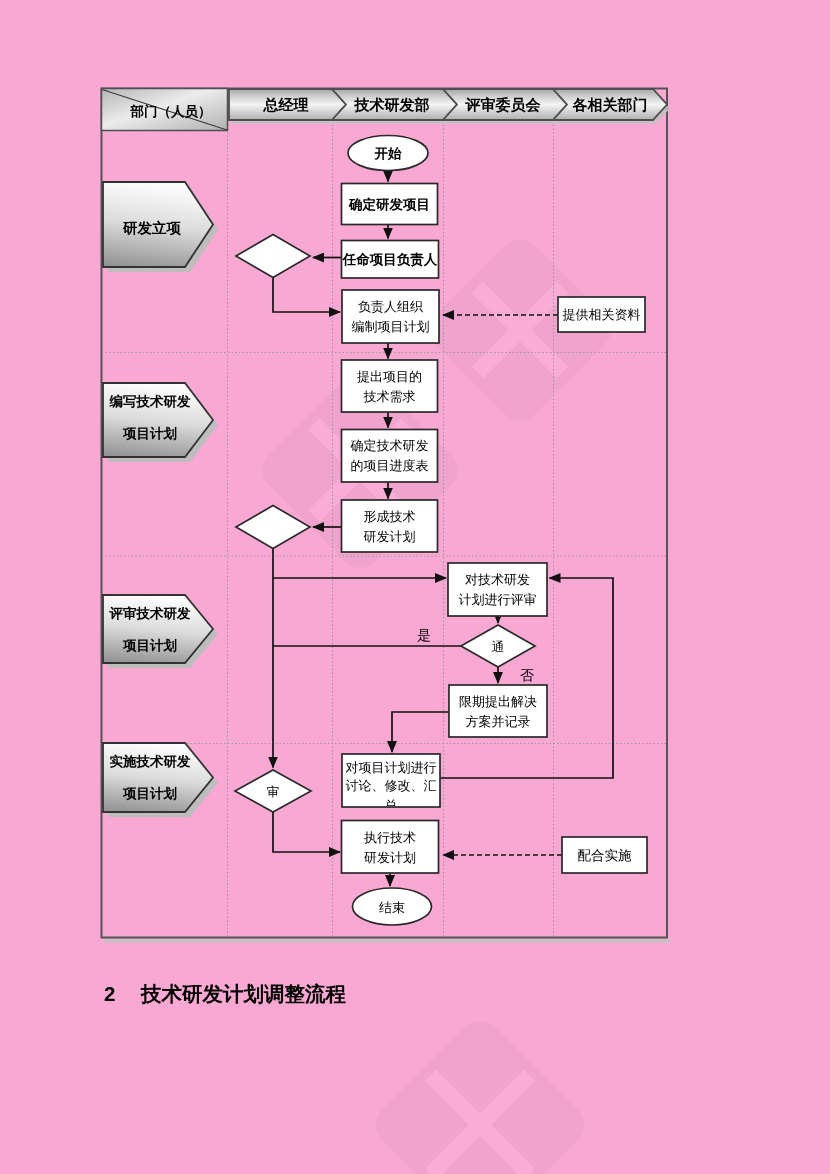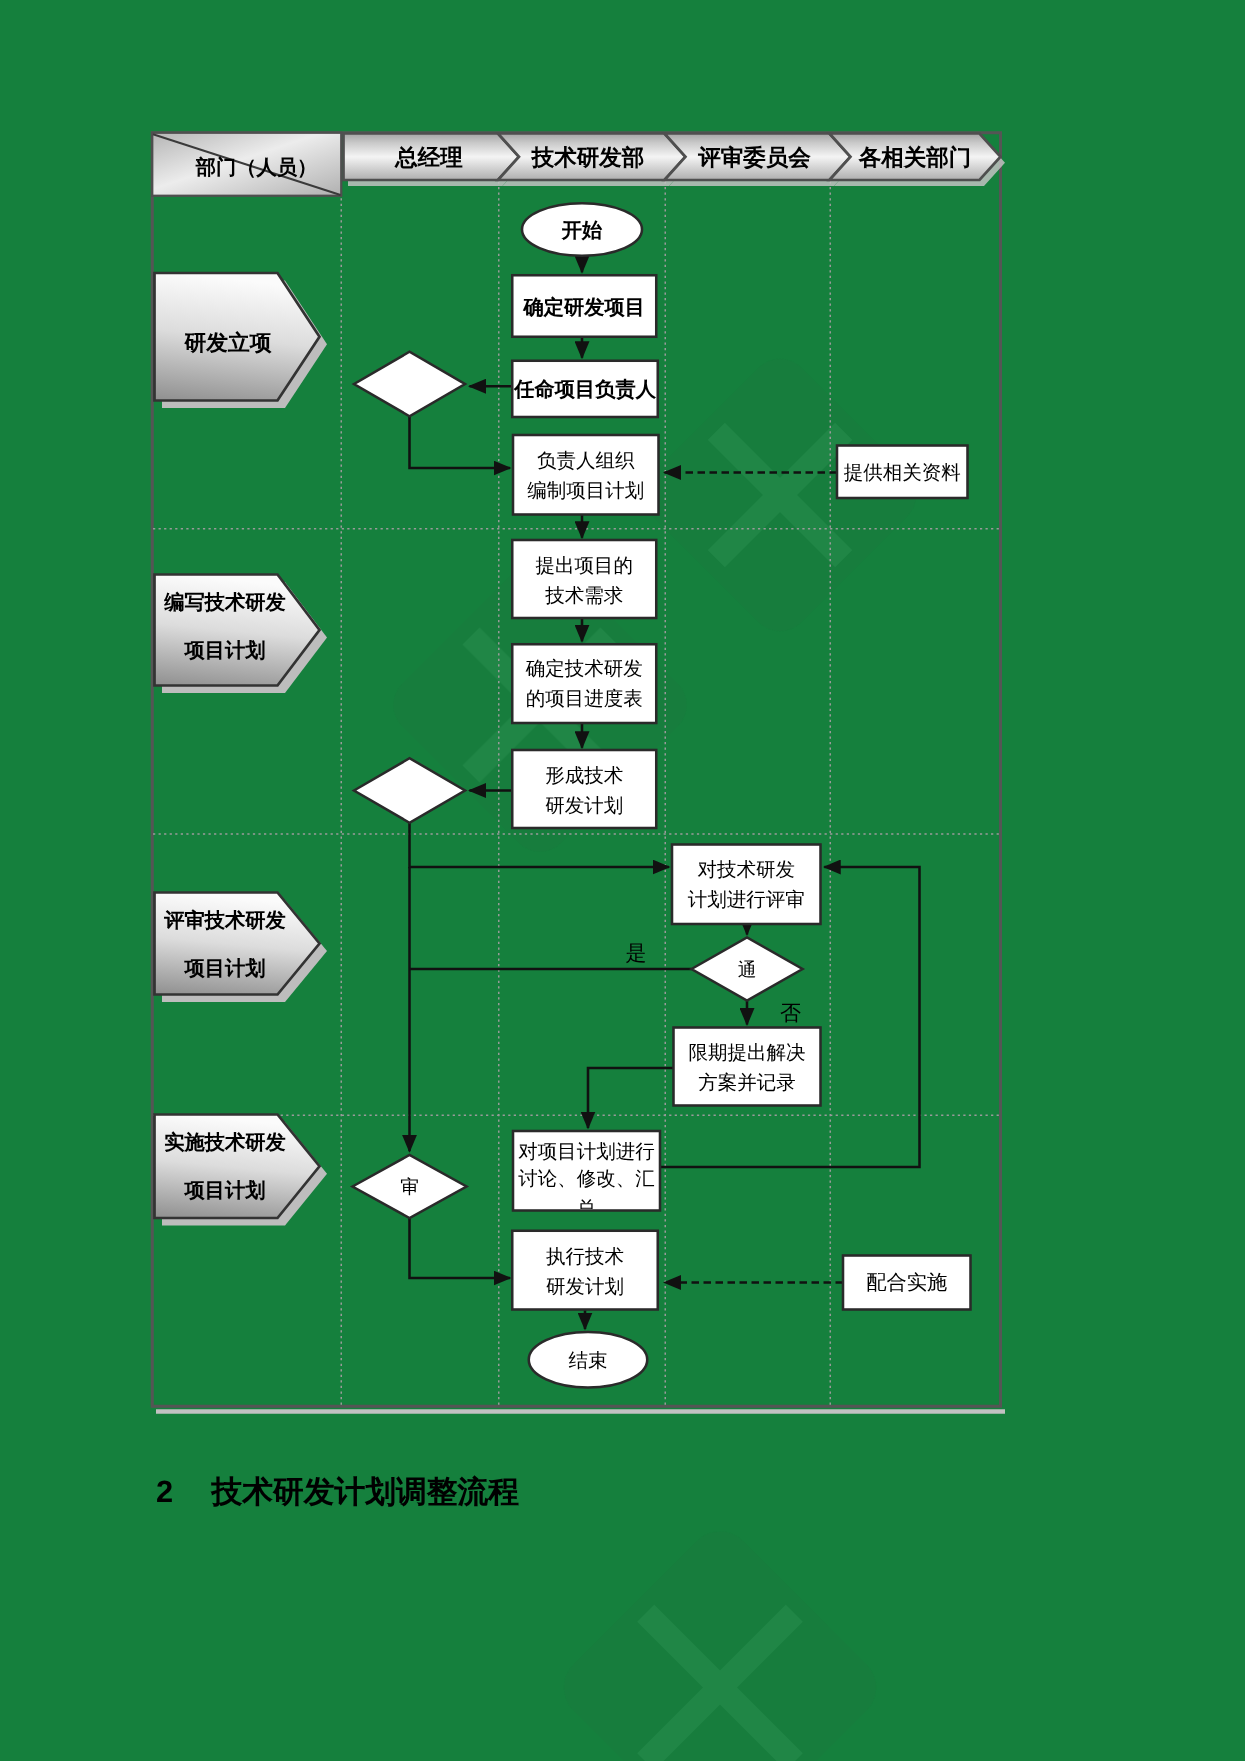--- a/index.html
+++ b/index.html
@@ -1,17 +1,17 @@
 <!DOCTYPE html>
 <html><head>
 <meta charset="utf-8">
 <style>
   html,body{margin:0;padding:0;background:#ffffff;}
   .page{
-    position:relative;width:830px;height:1174px;background:#15803d;overflow:hidden;
+    position:relative;width:830px;height:1174px;background:#f9a8d4;overflow:hidden;
     font-family:"Liberation Sans","DejaVu Sans",sans-serif;
   }
   svg text{fill:#000;}
   .band-label{font-size:15px;font-weight:bold;}
   .corner-label{font-size:13.5px;font-weight:bold;}
   .pent-label{font-size:13.5px;font-weight:bold;}
   .pent-label-big{font-size:14.5px;font-weight:bold;}
   .box-label{font-size:13px;}
   .box-label-b{font-size:13.5px;font-weight:bold;}
   .dec-label{font-size:12.5px;}

